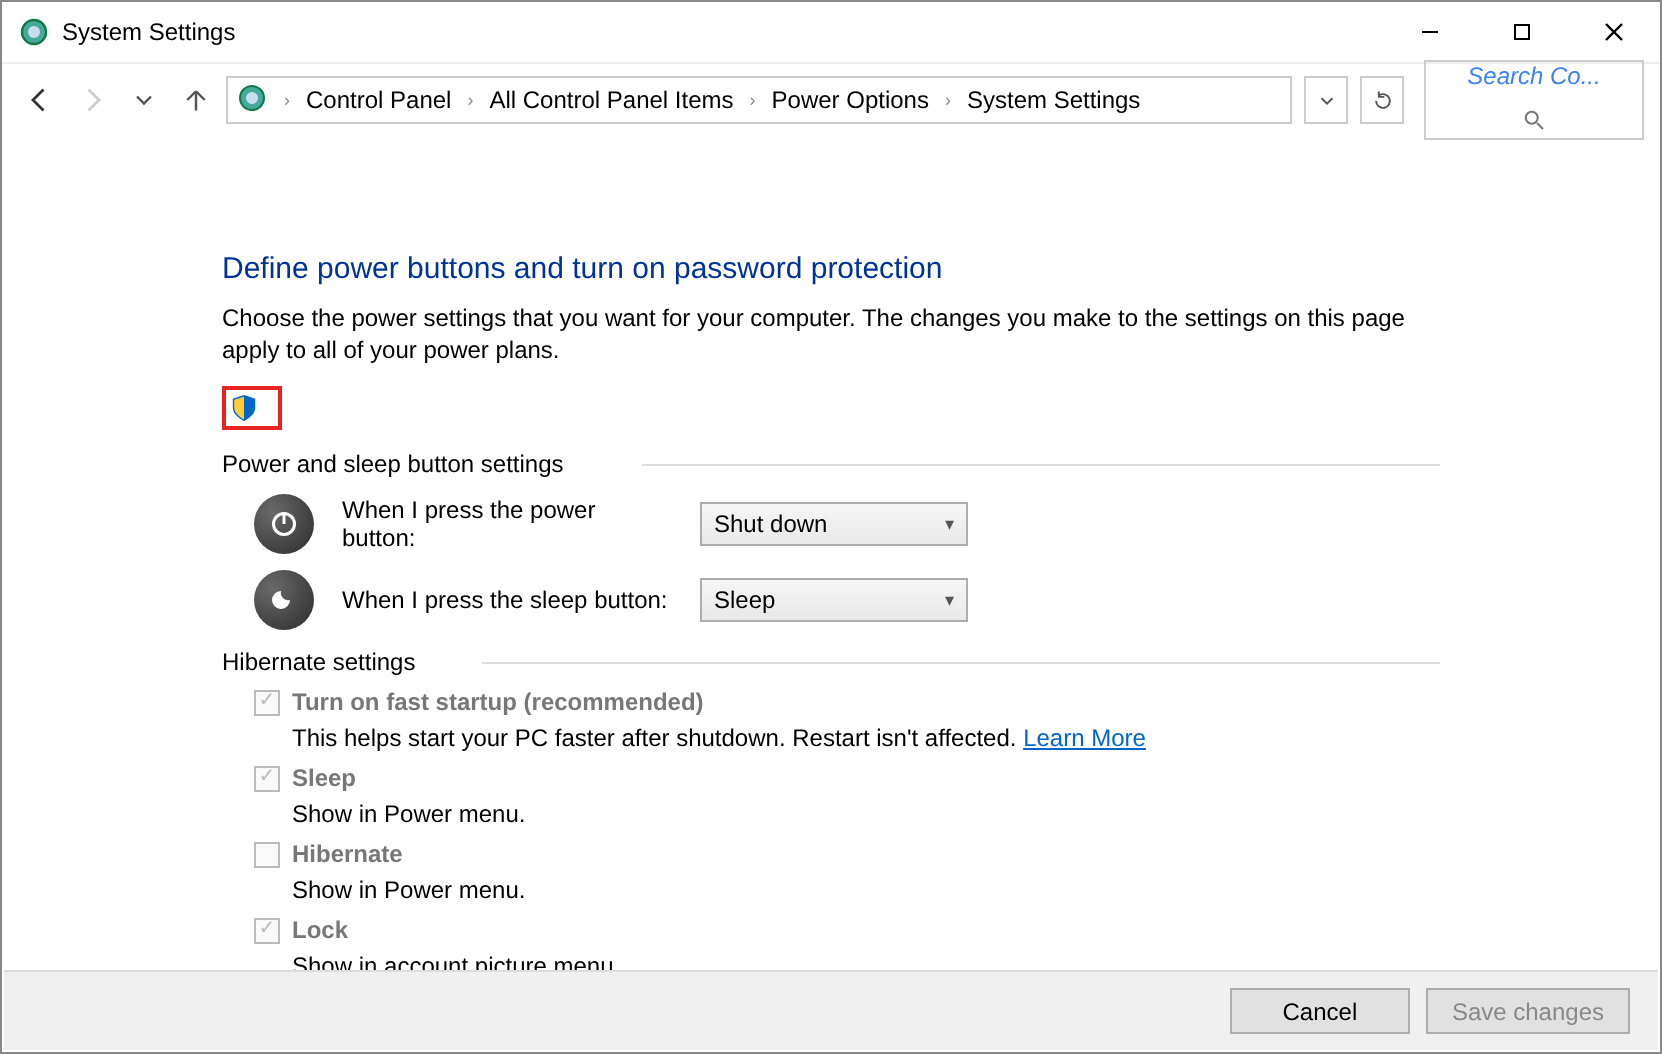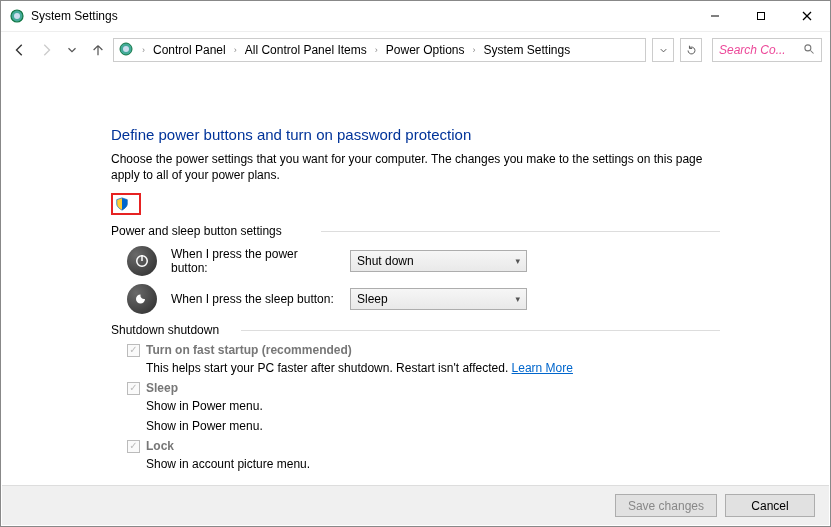--- a/index.html
+++ b/index.html
@@ -15,41 +15,41 @@
     
     .navrow { height: 36px; display: flex; align-items: center; padding: 0 8px; gap: 4px; }
     .nav-arrow { width: 22px; height: 22px; display:flex; align-items:center; justify-content:center; color: #555; }
     .nav-arrow.disabled { color: #bbb; }
     .nav-arrow svg { width: 14px; height: 14px; }
     .addrbox { flex: 1; height: 24px; border: 1px solid #ccc; display:flex; align-items:center; padding: 0 4px; gap:4px; font-size: 12px; overflow:hidden; white-space:nowrap; }
     .addrbox .crumb { color: #000; }
     .addrbox .sep { color: #888; margin: 0 4px; font-size:9px; }
     .addrctl { width:22px; height:24px; border:1px solid #ccc; margin-left:2px; display:flex; align-items:center; justify-content:center; }
     .addrctl svg{width:11px;height:11px;}
-    .searchbox { width: 110px; height: 24px; border: 1px solid #ccc; margin-left: 6px; display:flex; align-items:center; padding:0 6px; color:#ec4899; font-size:12px; font-style: italic; justify-content:space-between;}
+    .searchbox { width: 110px; height: 40px; border: 1px solid #ccc; margin-left: 6px; display:flex; align-items:center; padding:0 6px; color:#3b82f6; font-size:12px; font-style: italic; justify-content:space-between;flex-direction:column;}
     .searchbox svg{width:12px;height:12px;}
 
     
     .content { padding: 18px 110px 4px 110px; height: 418px; overflow: auto; }
     h1 { color: #003399; font-size: 15px; font-weight: normal; margin-bottom: 8px; margin-top: 40px; }
     .intro { font-size: 12px; color: #000; line-height: 1.35; margin-bottom: 10px; }
 
     .highlighted-link { display:inline-flex; align-items:center; gap:6px; padding:2px 10px 2px 2px; border:2px solid #e62222;}
     .highlighted-link a{ color:#0066cc; font-size:12px; text-decoration:none; }
     .shield{ width:14px; height:14px; }
 
     .section-head { font-size: 12px; color:#000; margin-top: 9px; margin-bottom: 6px; position:relative; }
     .section-head::after { content:""; position:absolute; left:210px; right:0; top:50%; height:1px; background:#ddd; }
     .section-head.s2::after{left:130px;}
 
     .pbrow { display:flex; align-items:center; gap: 14px; margin: 8px 0 8px 16px; }
     .roundicon { width: 30px; height:30px; border-radius:50%; background: radial-gradient(circle at 30% 30%, #6a6a6a, #2b2b2b); display:flex; align-items:center; justify-content:center;}
     .roundicon svg{width:18px;height:18px;}
     .pblabel { font-size:12px; width: 165px;}
-    .combo { width: 177px; height: 22px; border:1px solid #adadad; background: linear-gradient(#f6f6f6,#e9e9e9); font-size:12px; padding:0 6px; display:flex; align-items:center; justify-content:space-between;}
+    .combo { width: 134px; height: 22px; border:1px solid #adadad; background: linear-gradient(#f6f6f6,#e9e9e9); font-size:12px; padding:0 6px; display:flex; align-items:center; justify-content:space-between;}
     .combo .chev{font-size:9px;color:#555;}
 
     .shutdown-items { margin-left: 16px; font-size:12px; margin-top:4px;}
     .sd-item { margin-bottom: 6px; }
     .sd-head { display:flex; align-items:center; gap:6px; color:#777;}
     .sd-head strong{ font-weight:bold;}
     .checkbox{ width:13px; height:13px; border:1px solid #bbb; background:#fafafa; display:flex; align-items:center; justify-content:center; font-size:10px; color:#bbb; line-height:1;}
     .sd-desc{ margin-left:19px; color:#000; margin-top:4px;}
     .sd-desc a{color:#0066cc; text-decoration:underline;}
 
@@ -177,46 +177,50 @@
           <path d="M16 12a6 6 0 1 1-6-6 5 5 0 0 0 6 6z" fill="#fff"></path>
         </svg>
       </div>
     <div class="pblabel">When I press the sleep button:</div>
     <div class="combo">
       <span>Sleep</span>
       <span class="chev">▾</span>
     </div>
   </div>
 
-  <div class="section-head s2">Shutdown shutdown</div>
+  <div class="section-head s2">Hibernate settings</div>
 
   <div class="shutdown-items">
     <div class="sd-item">
       <div class="sd-head">
           <span class="checkbox">✓</span>
           <strong>Turn on fast startup (recommended)</strong>
         </div>
       <div class="sd-desc"><span>This helps start your PC faster after shutdown. Restart isn't affected. </span><a href="#">Learn More</a></div>
     </div>
     <div class="sd-item">
       <div class="sd-head">
           <span class="checkbox">✓</span>
           <strong>Sleep</strong>
         </div>
       <div class="sd-desc">Show in Power menu.</div>
     </div>
     <div class="sd-item">
+      <div class="sd-head">
+          <span class="checkbox"></span>
+          <strong>Hibernate</strong>
+        </div>
       <div class="sd-desc">Show in Power menu.</div>
     </div>
     <div class="sd-item">
       <div class="sd-head">
           <span class="checkbox">✓</span>
           <strong>Lock</strong>
         </div>
       <div class="sd-desc">Show in account picture menu.</div>
     </div>
   </div>
 </div>
 
 <div class="buttonbar">
+  <div class="btn">Cancel</div>
   <div class="btn disabled">Save changes</div>
-  <div class="btn">Cancel</div>
 </div>
 
 </body></html>

